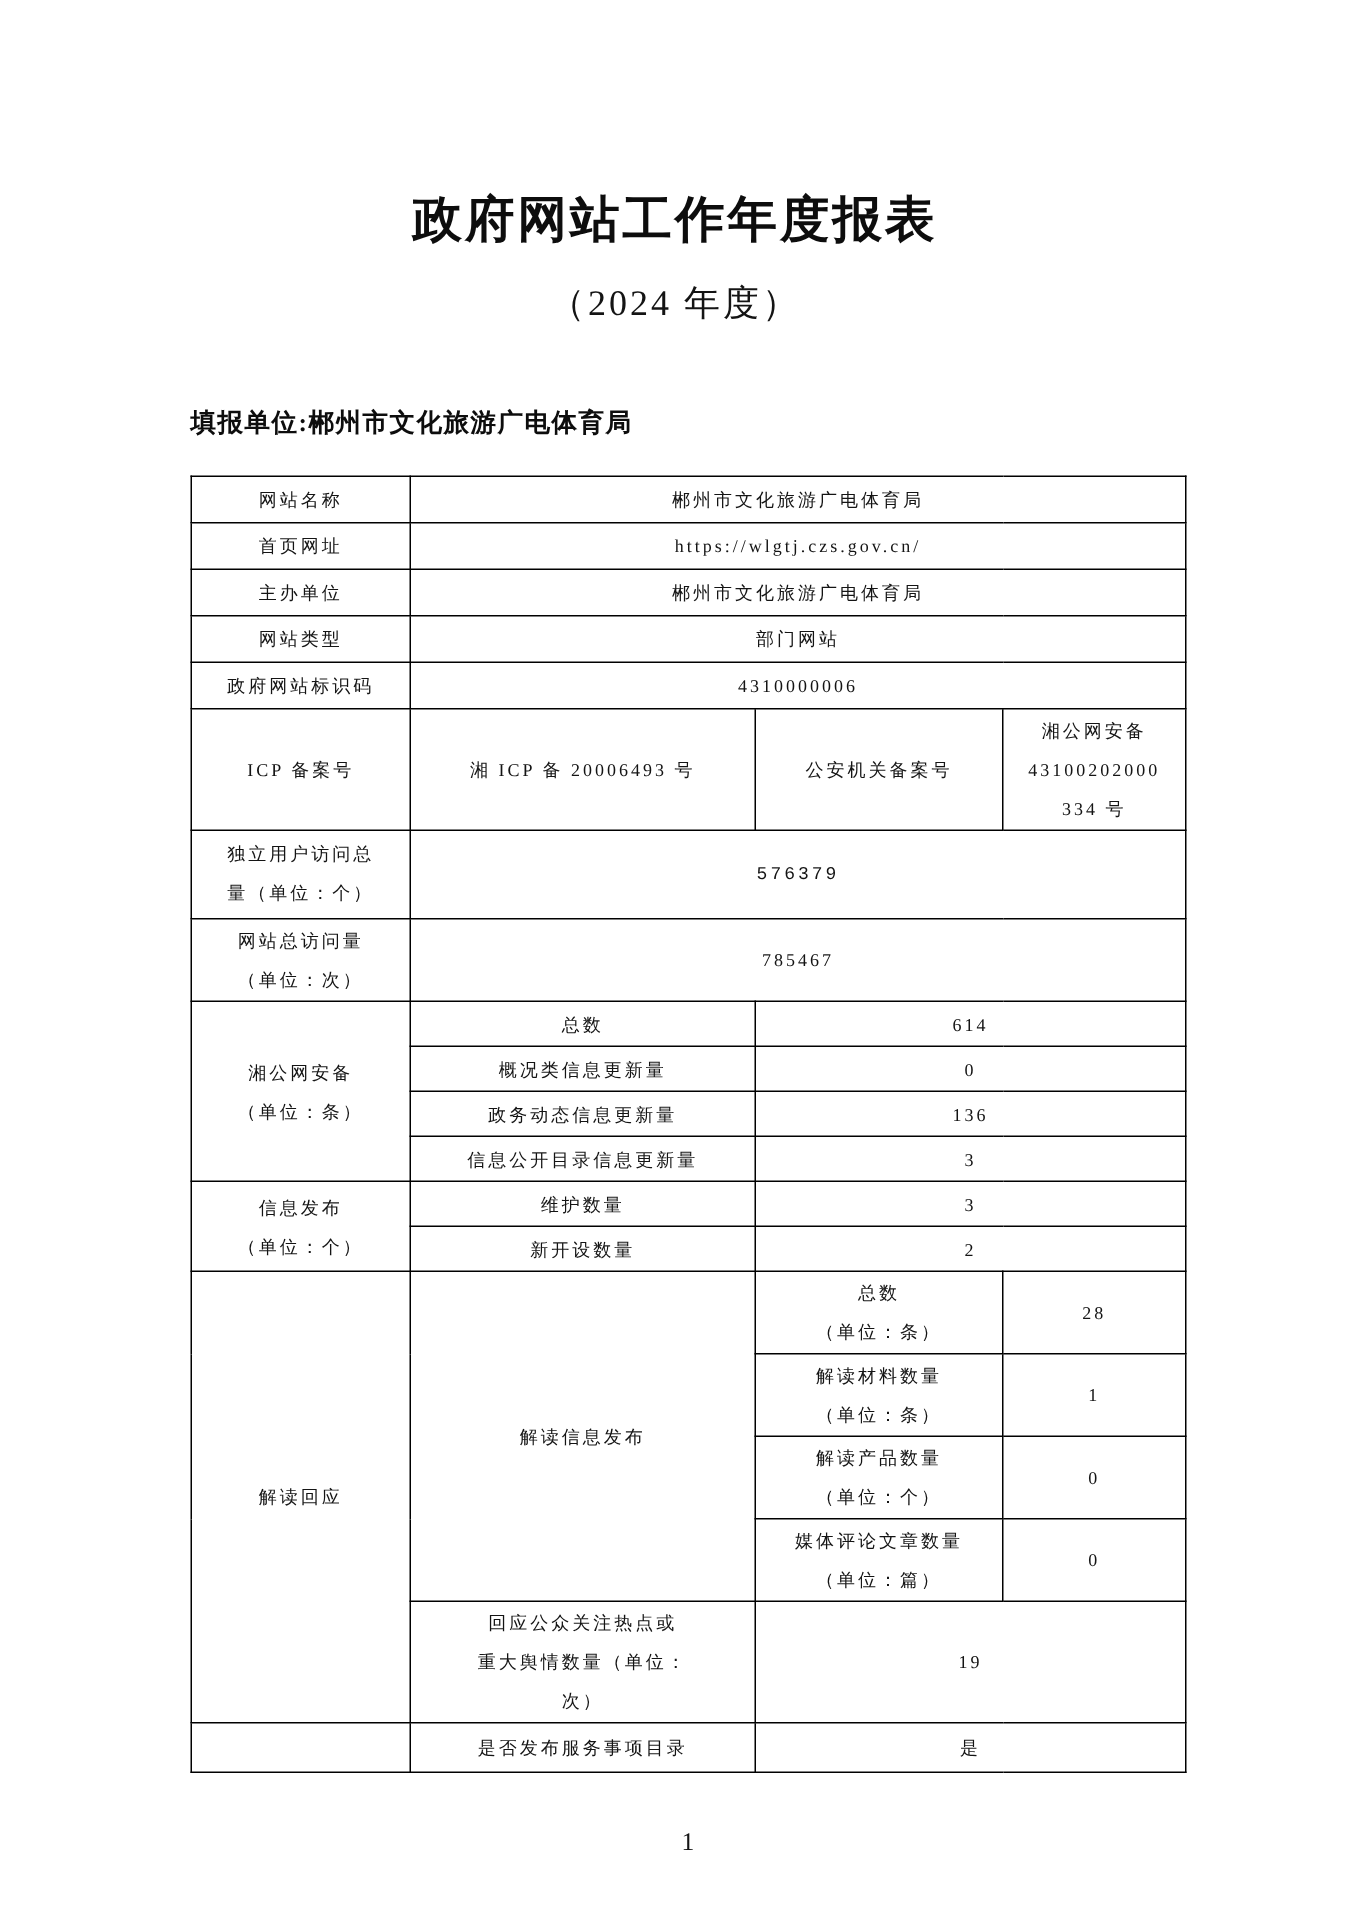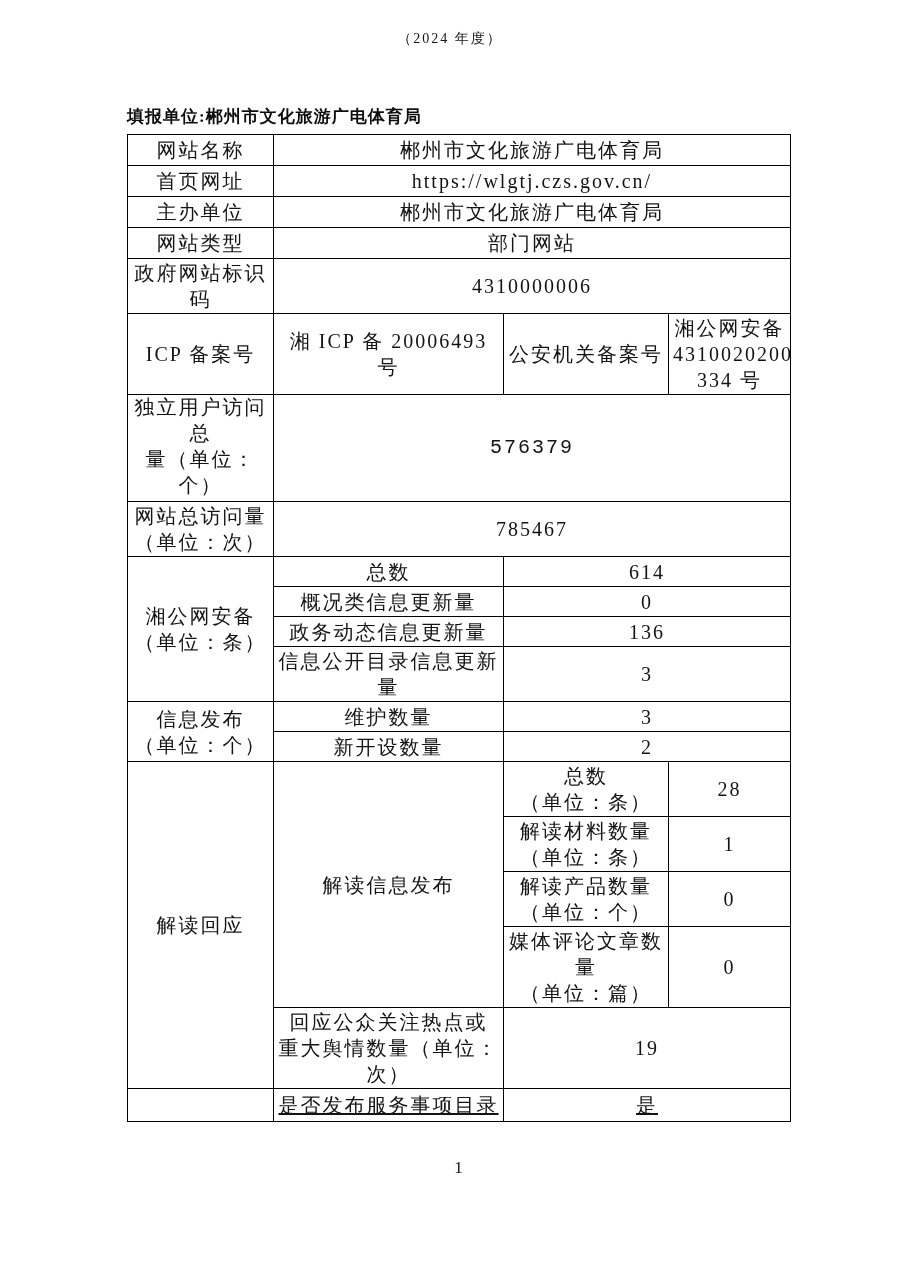--- a/index.html
+++ b/index.html
@@ -22,75 +22,76 @@
     font-family: "Liberation Sans", "DejaVu Sans", sans-serif;
     font-weight: 700;
     font-size: 33px;
     line-height: 38px;
     letter-spacing: 2px;
     color: #0d0d0d;
   }
   .doc-subtitle {
     margin-top: 27px;
     text-align: center;
-    font-size: 14px;
+    font-size: 24px;
     line-height: 23px;
     letter-spacing: 2px;
   }
   .reporting-unit {
-    margin: 57px 0 7px 127px;
+    margin: 57px 0 25px 127px;
     font-weight: 700;
     font-size: 17px;
     line-height: 20px;
     letter-spacing: 1px;
     color: #0d0d0d;
   }
   table.report {
     margin-left: 127px;
     width: 663px;
     border-collapse: collapse;
     table-layout: fixed;
   }
   table.report td {
     border: 1px solid #000000;
     text-align: center;
     vertical-align: middle;
-    font-size: 20px;
+    font-size: 12px;
     line-height: 26px;
     letter-spacing: 2px;
     padding: 1px 4px;
     white-space: pre-line;
     overflow: hidden;
   }
   .c1 { width: 146px; }
   .c2 { width: 230px; }
   .c3 { width: 165px; }
   .c4 { width: 122px; }
   tr.h31 { height: 31px; }
   tr.h30 { height: 30px; }
   tr.h78 { height: 78px; }
   tr.h59 { height: 59px; font-family: Liberation Mono, monospace; }
   tr.h57 { height: 49px; }
   tr.h52 { height: 52px; }
-  tr.h33 { height: 33px; text-decoration: underline; }
+  tr.h33 { height: 33px; }
   td.tight { line-height: 24px; }
   .page-number {
     margin-left: 127px;
     width: 663px;
     margin-top: 36px;
     text-align: center;
     font-size: 17px;
     line-height: 20px;
   }
 </style>
 </head>
 <body>
 
 <div>
 
+  <h1 class="doc-title">政府网站工作年度报表</h1>
 
   <div class="doc-subtitle">（2024 年度）</div>
 
   <div class="reporting-unit">填报单位:郴州市文化旅游广电体育局</div>
 
   <table class="report">
     <colgroup>
       <col class="c1">
         <col class="c2">
         <col class="c3">

